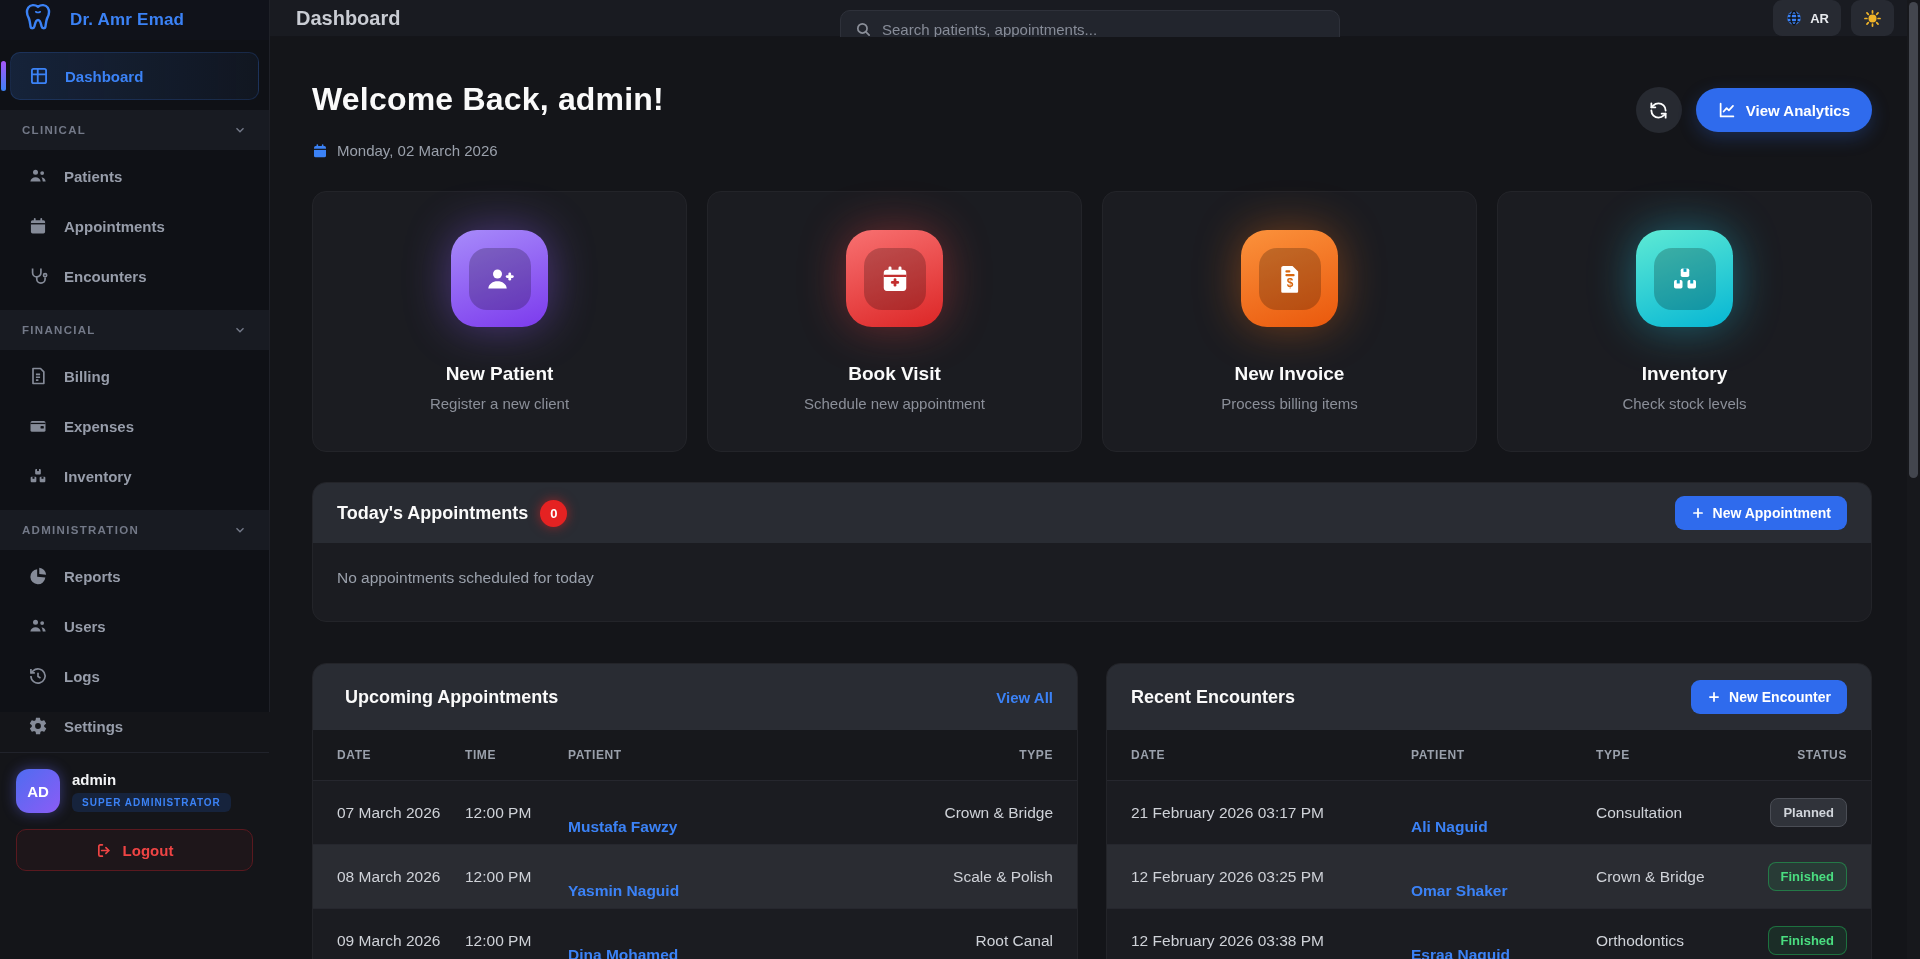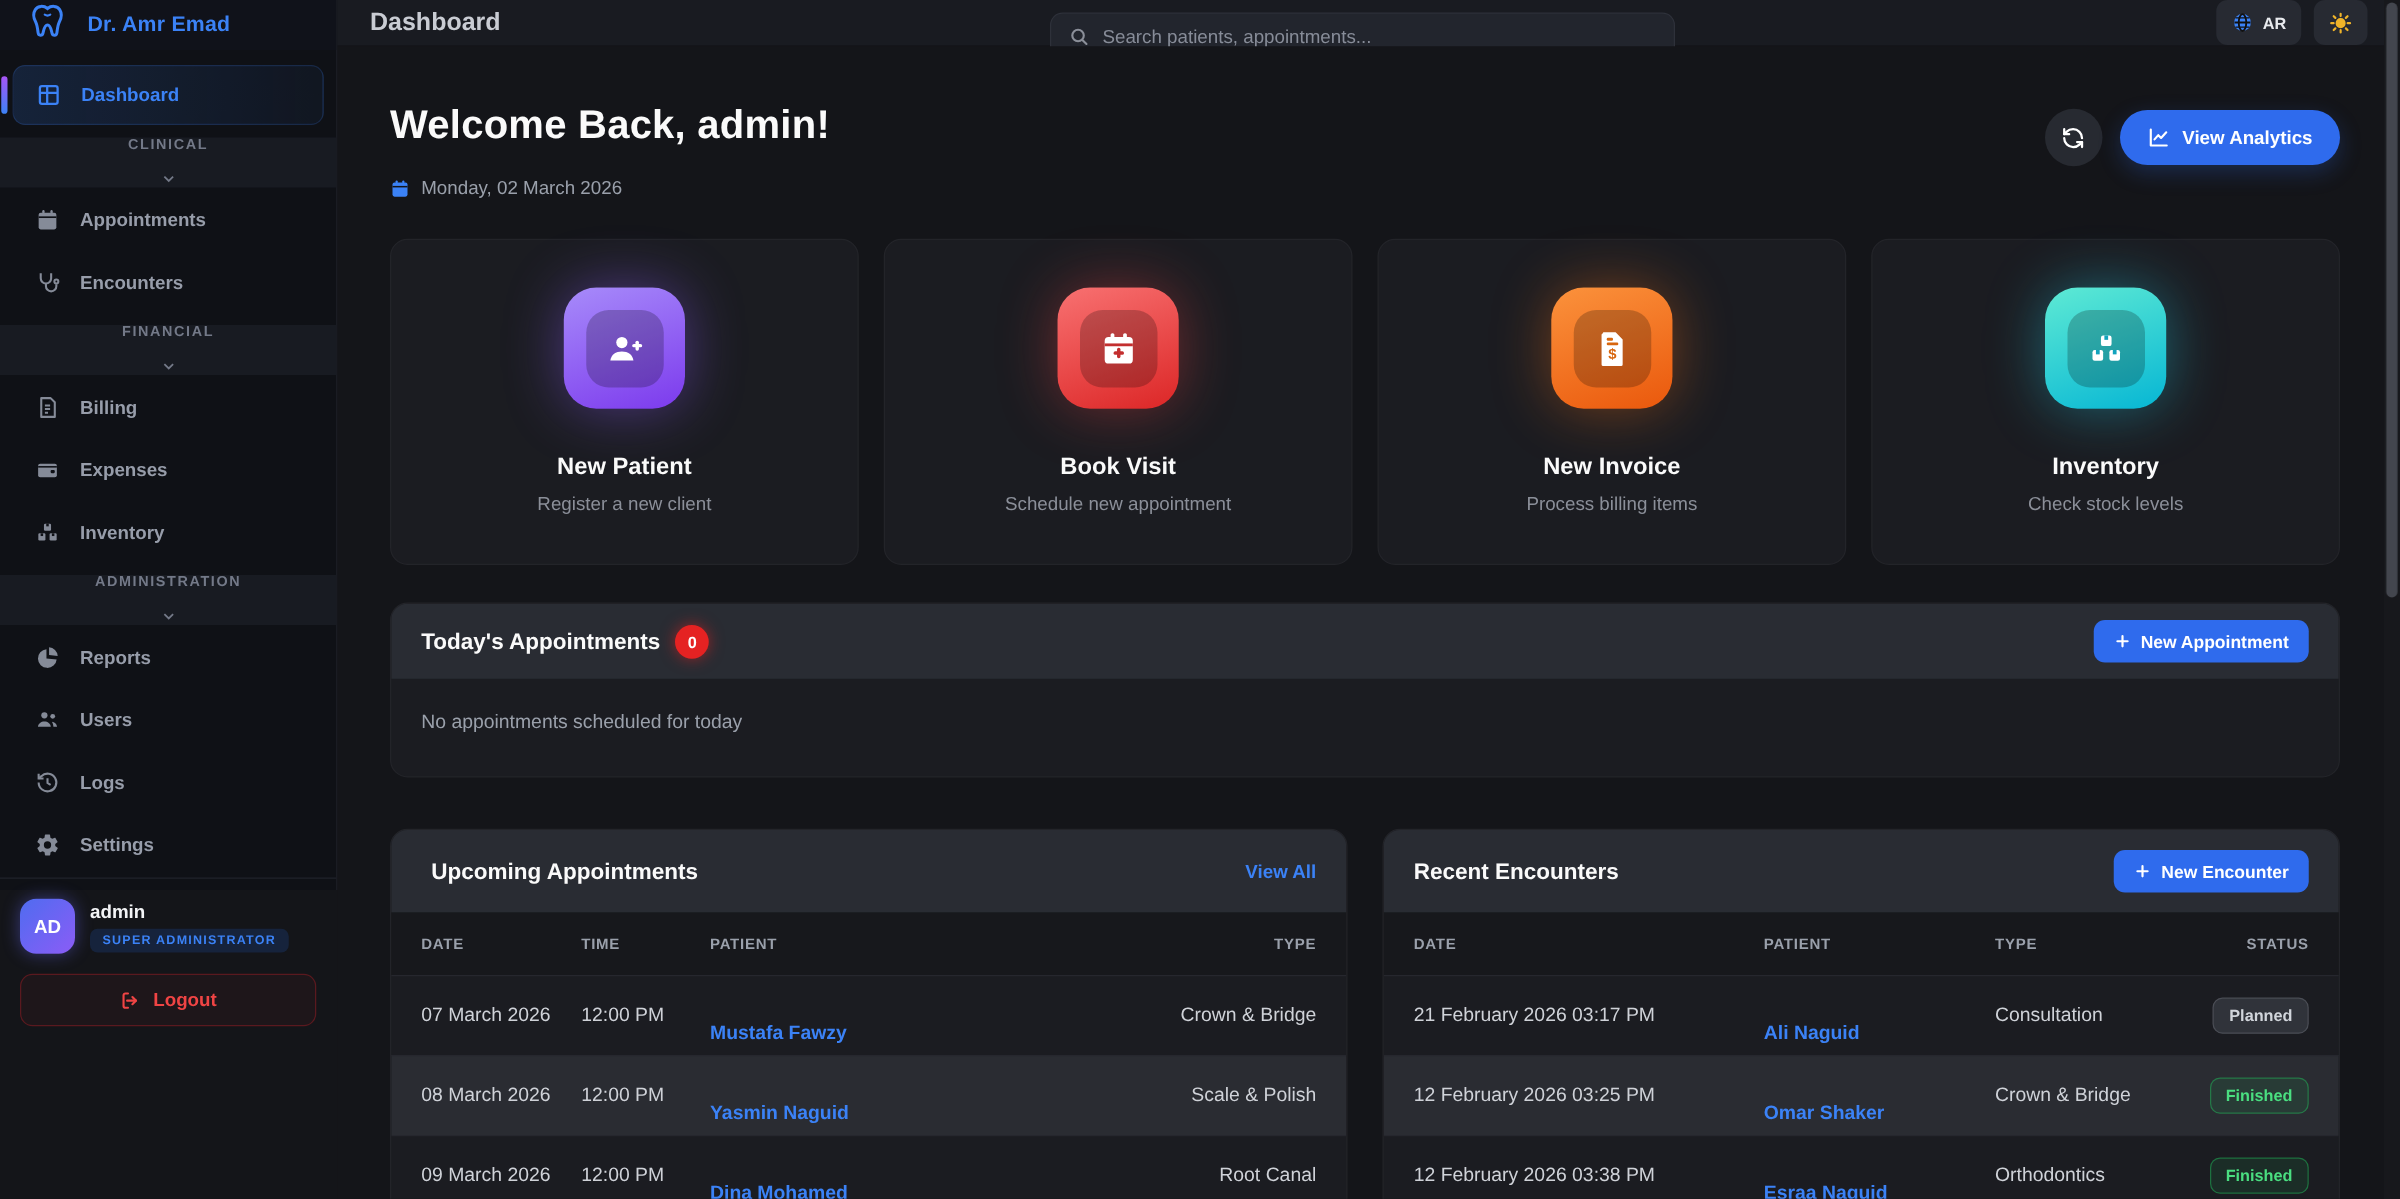--- a/index.html
+++ b/index.html
@@ -23,21 +23,21 @@
     color:#979daa; font-size:15px; font-weight:700; cursor:pointer; }
   .nav-item .nv-ic { width:20px; height:20px; color:#858b98; }
   .nav-item.active { background:linear-gradient(90deg, rgba(59,130,246,.16), rgba(59,130,246,.05));
     color:#3b82f6; border:1px solid rgba(59,130,246,.18); }
   .nav-item.active .nv-ic { color:#3b82f6; }
   .accent-bar { position:absolute; left:-10px; top:8px; bottom:8px; width:5px; border-radius:4px;
     background:linear-gradient(180deg,#a855f7,#3b82f6); }
 
   .nav-section { height:40px; margin-top:10px; background:#181b22; display:flex; align-items:center;
     justify-content:space-between; padding:0 22px; color:#737988; font-size:11.5px;
-    font-weight:800; letter-spacing:1.3px;flex-direction:column; }
+    font-weight:800; letter-spacing:1.3px; }
   .nav-section .chev { width:14px; height:14px; color:#737988; }
 
   .user-box { border-top:1px solid #21232b; padding:16px 16px 20px; }
   .user-row { display:flex; align-items:center; gap:12px; }
   .avatar { width:44px; height:44px; border-radius:13px; color:#fff; font-weight:800; font-size:15px;
     display:flex; align-items:center; justify-content:center;
     background:linear-gradient(135deg,#4f6cf0,#8b5cf6); box-shadow:0 0 14px rgba(99,102,241,.45); }
   .user-name { color:#f3f4f6; font-size:15px; font-weight:800; }
   .role-badge { display:inline-block; margin-top:5px; padding:4px 10px; border-radius:6px;
     background:#16233c; color:#3b82f6; font-size:10px; font-weight:800; letter-spacing:1px;text-align:right; }
@@ -150,20 +150,31 @@
         <span>Dashboard</span>
       </div>
 
       <div class="nav-section">
         <span>CLINICAL</span>
         <span class="chev">
           <svg width="14" height="14" viewBox="0 0 24 24" fill="none" stroke="currentColor" stroke-width="2.4">
               <path d="M6 9l6 6 6-6"></path>
             </svg>
         </span>
+      </div>
+      <div class="nav-item">
+        <span class="nv-ic">
+          <svg width="20" height="20" viewBox="0 0 24 24" fill="currentColor">
+              <circle cx="9" cy="7.5" r="3"></circle>
+              <path d="M2.8 18.5c.4-3 3-5 6.2-5s5.8 2 6.2 5H2.8z"></path>
+              <circle cx="17" cy="8.5" r="2.3"></circle>
+              <path d="M16.2 13.6c2.6.3 4.6 2 5 4.9h-3.5c-.2-2-.7-3.7-1.5-4.9z"></path>
+            </svg>
+        </span>
+        <span>Patients</span>
       </div>
       <div class="nav-item">
         <span class="nv-ic">
           <svg width="20" height="20" viewBox="0 0 24 24" fill="currentColor">
               <rect x="3.5" y="5" width="17" height="16" rx="2"></rect>
               <rect x="7" y="2.5" width="2.2" height="4" rx="1"></rect>
               <rect x="14.8" y="2.5" width="2.2" height="4" rx="1"></rect>
               <rect x="3.5" y="8.5" width="17" height="1.6" fill="#0f1116"></rect>
             </svg>
         </span>

